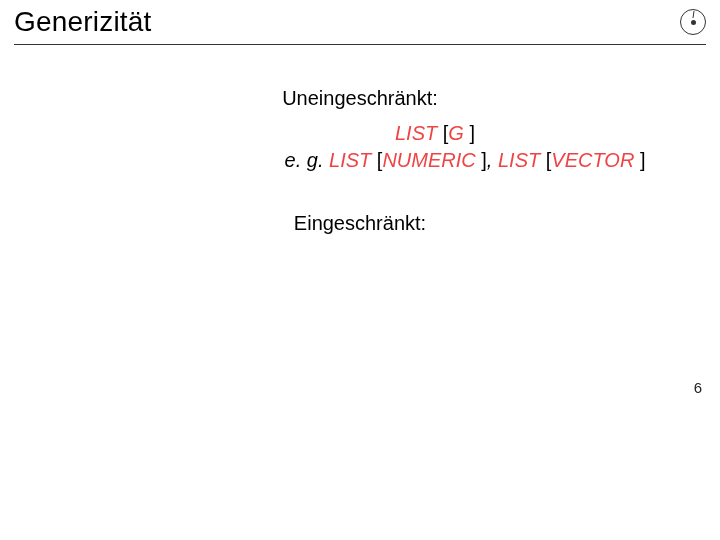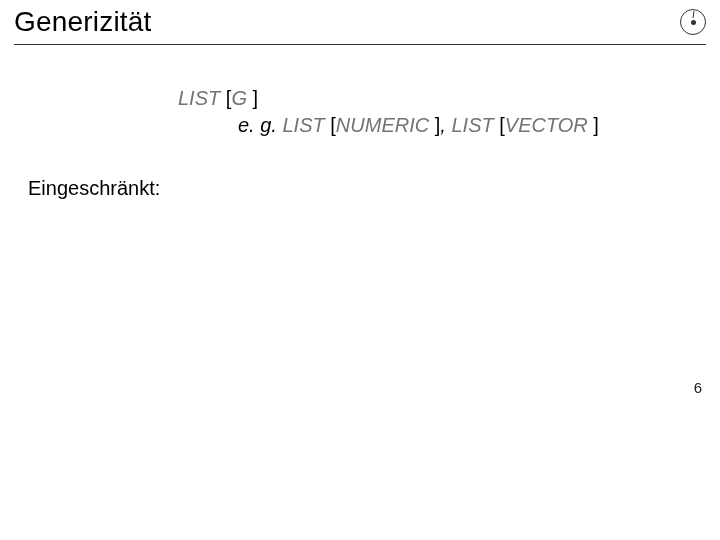--- a/index.html
+++ b/index.html
@@ -1,49 +1,50 @@
 <!DOCTYPE html>
 <html><head>
 <meta charset="utf-8">
 <style>
   * { margin: 0; padding: 0; box-sizing: border-box; }
   html, body { width: 720px; height: 540px; background: #fff; font-family: "Trebuchet MS", "Verdana", sans-serif; color: #000; }
-  .slide { position: relative; width: 720px; height: 408px; }
+  .slide { position: relative; width: 720px; height: 408px; text-align: center; }
   .title-row { display: flex; align-items: center; justify-content: space-between; padding: 6px 14px 0 14px; }
   .title { font-size: 28px; font-weight: 400; color: #000; letter-spacing: 0.2px; }
   .logo { width: 26px; height: 26px; border: 1.5px solid #333; border-radius: 50%; display: flex; align-items: center; justify-content: center; }
   .logo-inner { width: 5px; height: 5px; background: #333; border-radius: 50%; position: relative; }
   .logo-inner::after { content: ""; position: absolute; width: 1px; height: 7px; background: #333; left: 2px; top: -9px; transform: rotate(8deg); }
   .hr { border: none; border-top: 1.5px solid #333; margin: 6px 14px 0 14px; }
   .content { padding: 40px 28px 0 28px; font-size: 20px; line-height: 1.35; }
   .section-label { font-weight: 400; margin-bottom: 8px; font-size: 20px; }
   .indent1 { margin-left: 150px; }
   .indent2 { margin-left: 210px; }
   .italic { font-style: italic; }
-  .maroon { color: #737373; }
+  .maroon { color: #ef4444; }
   .blk { color: #000; }
   .spacer-lg { height: 36px; }
   .spacer-md { height: 14px; }
   .pagenum { position: absolute; right: 18px; bottom: 12px; font-size: 15px; color: #222; }
 </style>
 </head>
 <body>
 
 <div class="slide">
 
   <div class="title-row">
     <div class="title">Generizität</div>
     <div class="logo">
         <div class="logo-inner"></div>
       </div>
   </div>
   <hr class="hr">
 
   <div class="content">
 
+    <div class="section-label">Uneingeschränkt:</div>
 
     <div class="indent1">
       <span class="italic maroon">LIST</span><span class="blk"> [</span><span class="italic maroon">G</span><span class="blk"> ]</span>
     </div>
 
     <div class="indent2">
       <span class="italic blk">e. g. </span><span class="italic maroon">LIST</span><span class="blk"> [</span><span class="italic maroon">NUMERIC</span><span class="blk"> ]</span><span class="italic blk">, </span><span class="italic maroon">LIST</span><span class="blk"> [</span><span class="italic maroon">VECTOR</span><span class="blk"> ]</span>
     </div>
 
     <div class="spacer-lg"></div>

